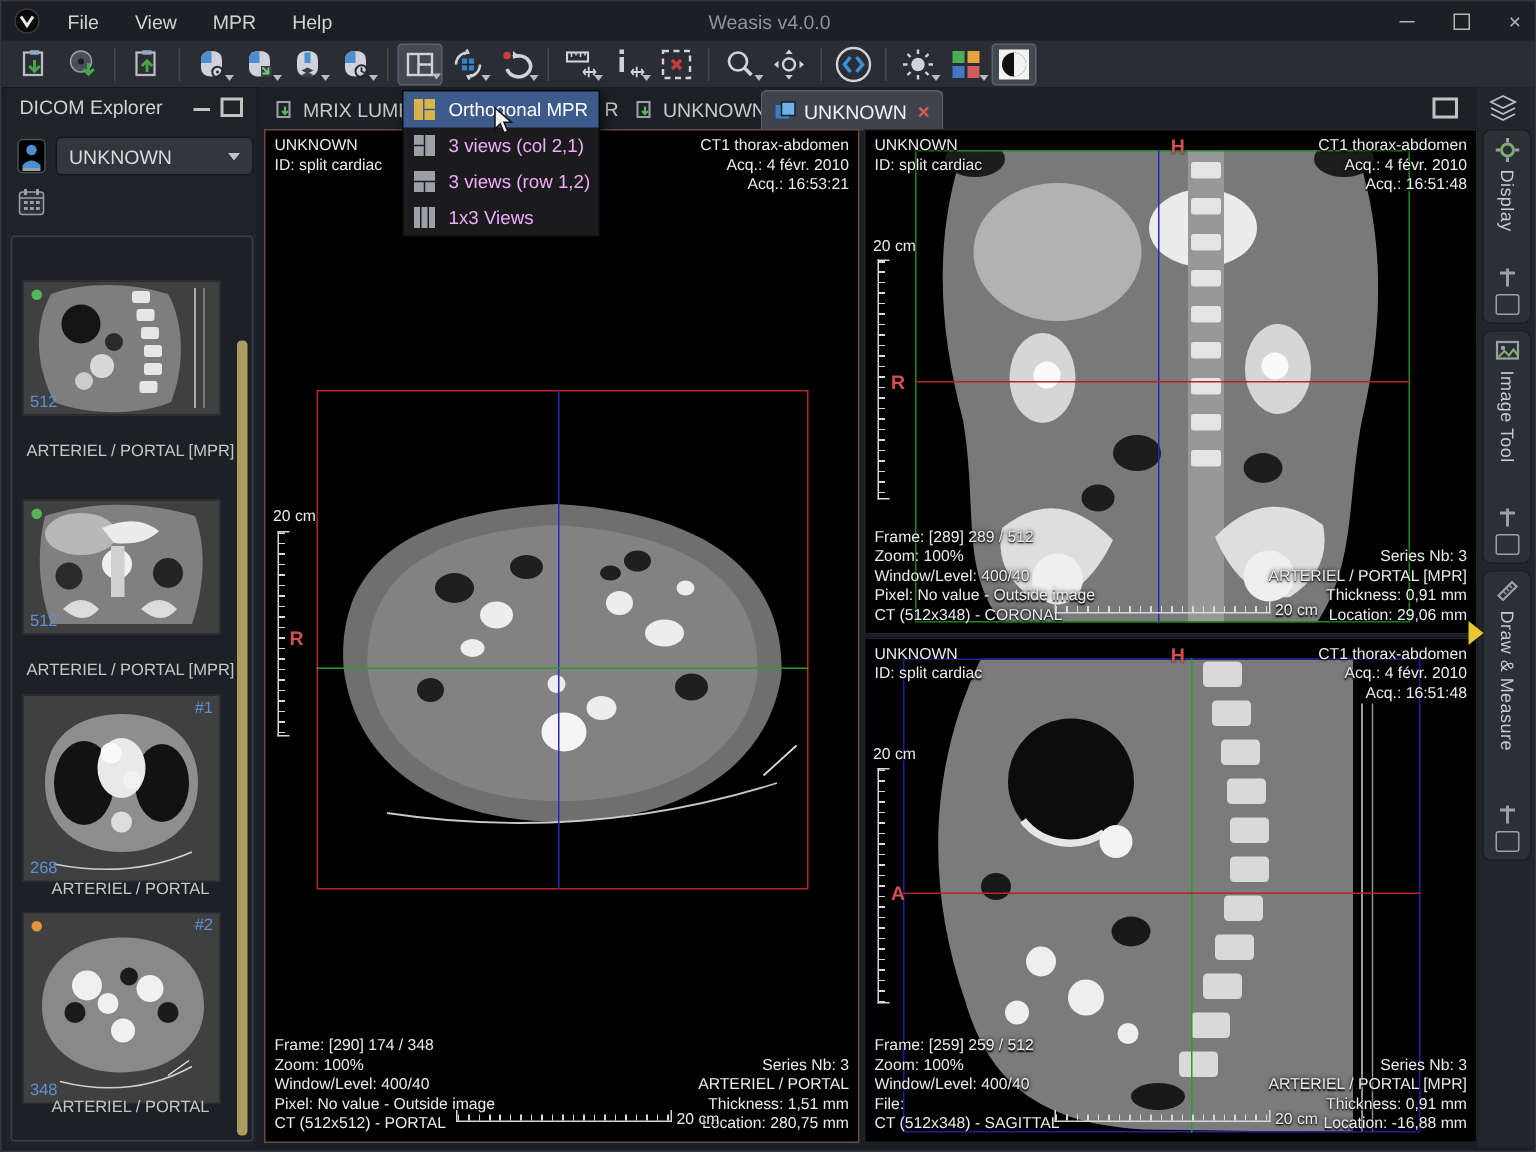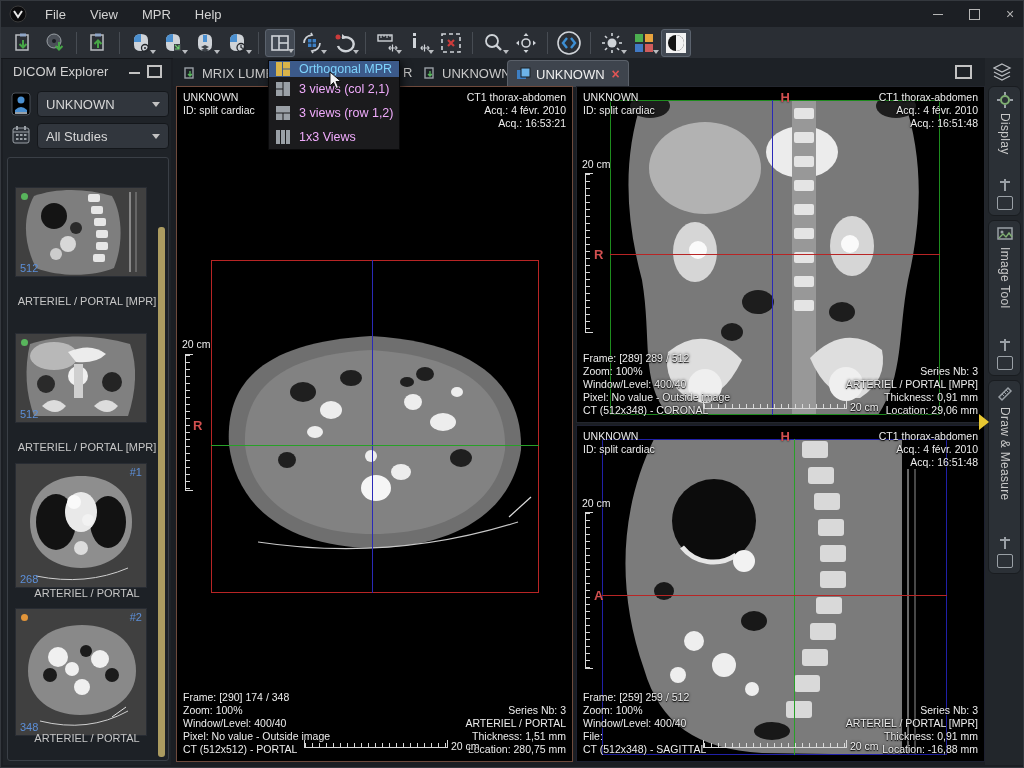--- a/index.html
+++ b/index.html
@@ -46,41 +46,42 @@
   .hruler{position:absolute;height:7px;border-bottom:1px solid #d8d8d8;border-left:1px solid #d8d8d8;border-right:1px solid #d8d8d8;
           background:repeating-linear-gradient(90deg,#d8d8d8 0 1px,transparent 1px 7px);background-size:100% 4px;background-position:0 100%;background-repeat:no-repeat;z-index:6;}
   .vruler{position:absolute;width:7px;border-left:1px solid #d8d8d8;border-top:1px solid #d8d8d8;border-bottom:1px solid #d8d8d8;
           background:repeating-linear-gradient(180deg,#d8d8d8 0 1px,transparent 1px 7px);background-size:4px 100%;background-repeat:no-repeat;z-index:6;}
   .xline{position:absolute;z-index:5;}
   .xbox{position:absolute;z-index:4;box-sizing:border-box;}
   
   #popup{position:absolute;left:267px;top:59px;width:130px;background:#1b1b1d;border:1px solid #09090a;
          box-shadow:2px 3px 8px rgba(0,0,0,.7);z-index:20;}
   .pitem{height:24px;display:flex;align-items:center;gap:8px;padding-left:6px;color:#f0abfc;font-size:12.5px;white-space:nowrap;}
-  .pitem.sel{background:#3c5a8a;color:#7dd3fc;height:16px;}
+  .pitem.sel{background:#3c5a8a;color:#ffffff;height:24px;}
   
   #sidebar{position:absolute;left:984px;top:57px;width:40px;height:707px;background:#22262b;}
   .side-tab{position:absolute;left:3px;width:33px;background:#2b3036;border:1px solid #191c20;border-radius:6px;
             display:flex;flex-direction:column;align-items:center;padding:5px 0;box-sizing:border-box;gap:5px;}
   .vtext{writing-mode:vertical-rl;font-size:12px;color:#c9c9c9;flex:1;letter-spacing:.3px;}
   .mini-ic{width:14px;height:12px;border:1px solid #9aa0a6;border-radius:2px;}
   .pin-ic{width:10px;height:12px;position:relative;}
   .pin-ic:before{content:"";position:absolute;left:4px;top:0;width:2px;height:12px;background:#9aa0a6;}
   .pin-ic:after{content:"";position:absolute;left:0;top:2px;width:10px;height:2px;background:#9aa0a6;}
 </style>
 </head>
 <body>
 
 <div id="app">
 
   <div id="titlebar">
     <svg width="18" height="18" viewBox="0 0 18 18" style="margin-left:8px;">
       <circle cx="9" cy="9" r="8" fill="#0b0b0d" stroke="#3a3a3a"></circle>
       <path d="M5 6 l4 6 4-6" stroke="#e8e8e8" stroke-width="2" fill="none"></path>
     </svg>
+    <div id="win-title">Weasis v4.0.0</div>
     <span class="menu-item" style="margin-left:6px;">File</span>
     <span class="menu-item">View</span>
     <span class="menu-item">MPR</span>
     <span class="menu-item">Help</span>
     <div class="winctl" style="left:928px;">
         <div style="width:10px;height:1px;background:#b6b6b6;"></div>
       </div>
     <div class="winctl" style="left:964px;">
         <div style="width:9px;height:9px;border:1px solid #b6b6b6;"></div>
       </div>
@@ -273,24 +274,20 @@
         <line x1="13" y1="1" x2="13" y2="5" stroke="#9aa0a6" stroke-width="2"></line>
       <g fill="#9aa0a6">
           <rect x="4" y="9" width="2.5" height="2"></rect>
           <rect x="8" y="9" width="2.5" height="2"></rect>
           <rect x="12" y="9" width="2.5" height="2"></rect>
           <rect x="4" y="13" width="2.5" height="2"></rect>
           <rect x="8" y="13" width="2.5" height="2"></rect>
           <rect x="12" y="13" width="2.5" height="2"></rect>
         </g>
     </svg>
-    <div class="select" style="left:34px;top:64px;width:132px;">
-      <span>All Studies</span>
-        <div class="sel-caret"></div>
-    </div>
 
     <div id="thumb-list"></div>
     <div id="thumb-scroll"></div>
 
     <div class="timg" style="left:12px;top:128px;width:130px;height:88px;">
       <svg width="130" height="88" viewBox="0 0 130 88">
         <path d="M18 8 C6 30 8 56 20 80 C45 90 80 88 98 80 C108 55 106 25 96 8 C70 0 40 0 18 8 Z" fill="#7e7e7e"></path>
         <circle cx="38" cy="28" r="13" fill="#141414"></circle>
         <g fill="#e6e6e6">
             <rect x="72" y="6" width="12" height="8" rx="2"></rect>

